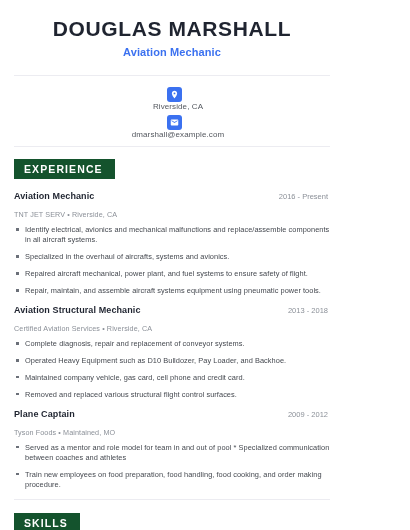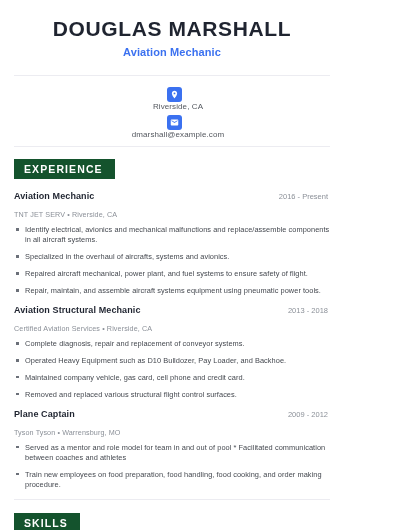--- a/index.html
+++ b/index.html
@@ -208,23 +208,23 @@
           <li>Maintained company vehicle, gas card, cell phone and credit card.</li>
           <li>Removed and replaced various structural flight control surfaces.</li>
         </ul>
       </div>
 
       <div class="job">
         <div class="job-head">
           <span class="job-role">Plane Captain</span>
           <span class="job-dates">2009 - 2012</span>
         </div>
-        <div class="job-company">Tyson Tyson • Warrensburg, MO</div>
+        <div class="job-company">Tyson Foods • Maintained, MO</div>
         <ul class="bullets">
-          <li>Served as a mentor and role model for team in and out of pool * Facilitated communication between coaches and athletes</li>
+          <li>Served as a mentor and role model for team in and out of pool * Specialized communication between coaches and athletes</li>
           <li>Train new employees on food preparation, food handling, food cooking, and order making procedure.</li>
         </ul>
       </div>
 
     </div>
   </div>
 
   <div class="divider" style="margin-top:2px;"></div>
 
   <div class="section" style="margin-top:13px;">

